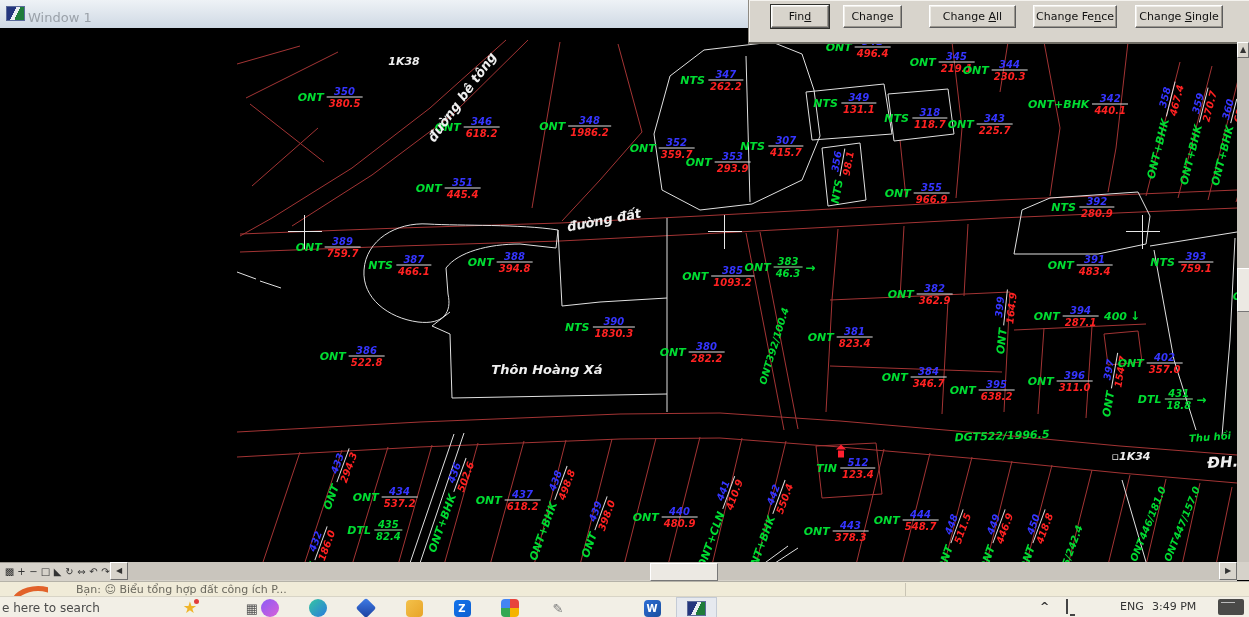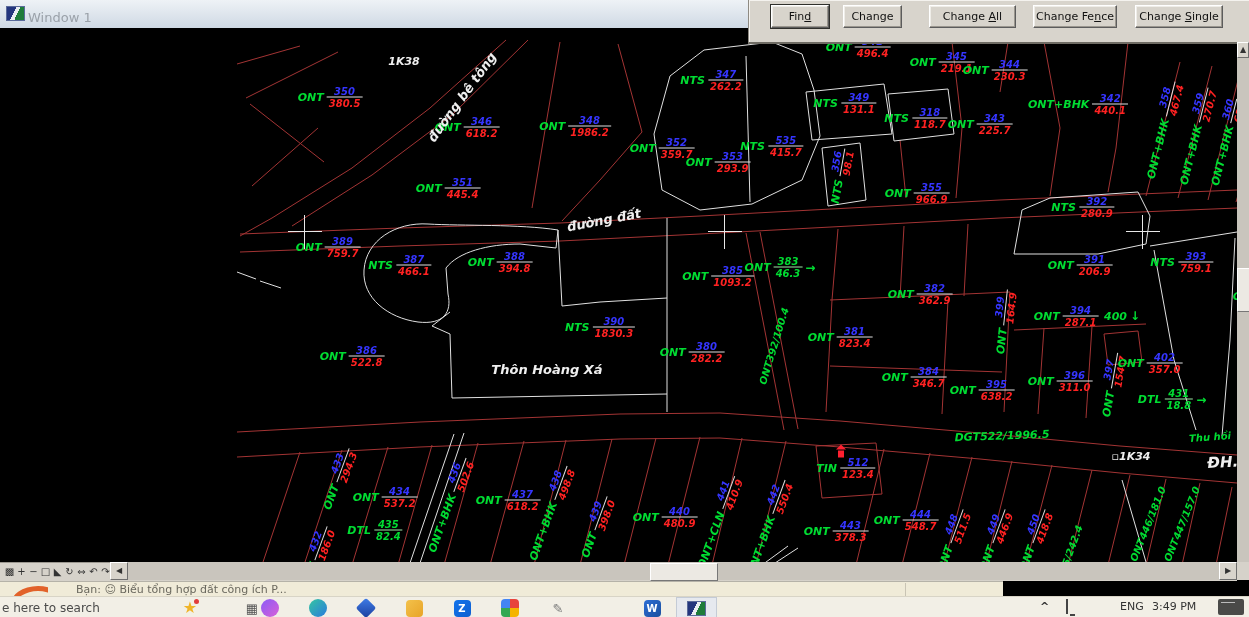--- a/index.html
+++ b/index.html
@@ -68,21 +68,21 @@
   .sbtn{position:absolute;background:#d8d4cc;border:1px solid;border-color:#fff #6f6f6f #6f6f6f #fff;
     color:#333;font-size:8px;text-align:center;}
   #hthumb{position:absolute;left:540px;top:1px;width:66px;height:16px;background:#ece9e3;
     border:1px solid;border-color:#fff #777 #777 #fff;}
   #vscroll{position:absolute;left:1237px;top:42px;width:12px;height:538px;background:#c9c5bd;}
   #vthumb{position:absolute;left:0px;top:226px;width:12px;height:42px;background:#ece9e3;
     border:1px solid;border-color:#fff #777 #777 #fff;}
   #corner{position:absolute;left:1237px;top:562px;width:12px;height:18px;background:#d6d2ca;}
 
   
-  #strip{position:absolute;left:0;top:581px;width:1003px;height:15px;background:#f0ebd8;border-top:1px solid #b5b2a8;}
+  #strip{position:absolute;left:0;top:581px;width:1249px;height:15px;background:#f0ebd8;border-top:1px solid #b5b2a8;}
   #strip .msg{position:absolute;left:76px;top:1px;font-size:11px;color:#6a685e;}
   #strip .sdiv{position:absolute;left:905px;top:1px;width:1px;height:13px;background:#c9c4b4;}
   #orangearc{position:absolute;left:8px;top:2px;width:40px;height:13px;overflow:hidden;}
   #orangearc:before{content:"";position:absolute;left:2px;top:2px;width:46px;height:30px;border-radius:50%;
     border:5px solid #e2622a;}
 
   
   #taskbar{position:absolute;left:0;top:596px;width:1249px;height:21px;background:#f2efe6;border-top:1px solid #d8d4c6;}
   #taskbar .searchtext{position:absolute;left:2px;top:4px;font-size:12px;color:#4a4a4a;}
   .tbicon{position:absolute;top:1px;width:24px;height:20px;display:flex;align-items:center;justify-content:center;}
@@ -279,21 +279,21 @@
           <div class="plabel" style="left: 718px; top: 162px;">
             <span class="pcode">ONT</span>
             <span class="pfrac">
               <span class="pid">353</span>
               <span class="parea">293.9</span>
             </span>
           </div>
           <div class="plabel" style="left: 772px; top: 146px;">
             <span class="pcode">NTS</span>
             <span class="pfrac">
-              <span class="pid">535</span>
+              <span class="pid">307</span>
               <span class="parea">415.7</span>
             </span>
           </div>
           <div class="plabel" style="left: 840px; top: 176px; --r: -80deg;">
             <span class="pcode">NTS</span>
             <span class="pfrac">
               <span class="pid">356</span>
               <span class="parea">98.1</span>
             </span>
           </div>
@@ -386,21 +386,21 @@
             <span class="pcode">NTS</span>
             <span class="pfrac">
               <span class="pid">392</span>
               <span class="parea">280.9</span>
             </span>
           </div>
           <div class="plabel" style="left: 1080px; top: 265px;">
             <span class="pcode">ONT</span>
             <span class="pfrac">
               <span class="pid">391</span>
-              <span class="parea">206.9</span>
+              <span class="parea">483.4</span>
             </span>
           </div>
           <div class="plabel" style="left: 1182px; top: 262px;">
             <span class="pcode">NTS</span>
             <span class="pfrac">
               <span class="pid">393</span>
               <span class="parea">759.1</span>
             </span>
           </div>
           <div class="plabel" style="left: 840px; top: 337px;">

